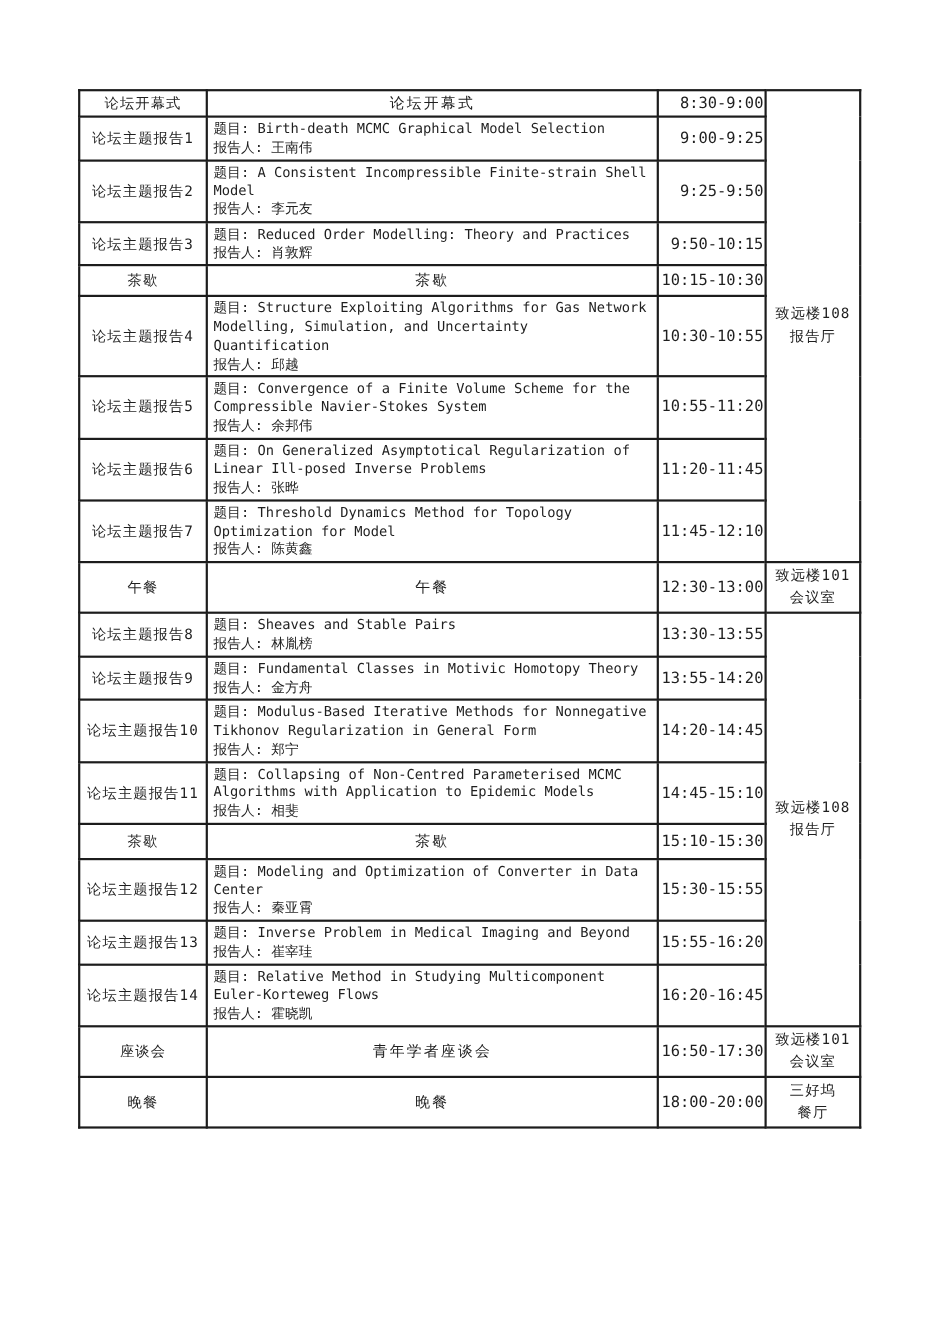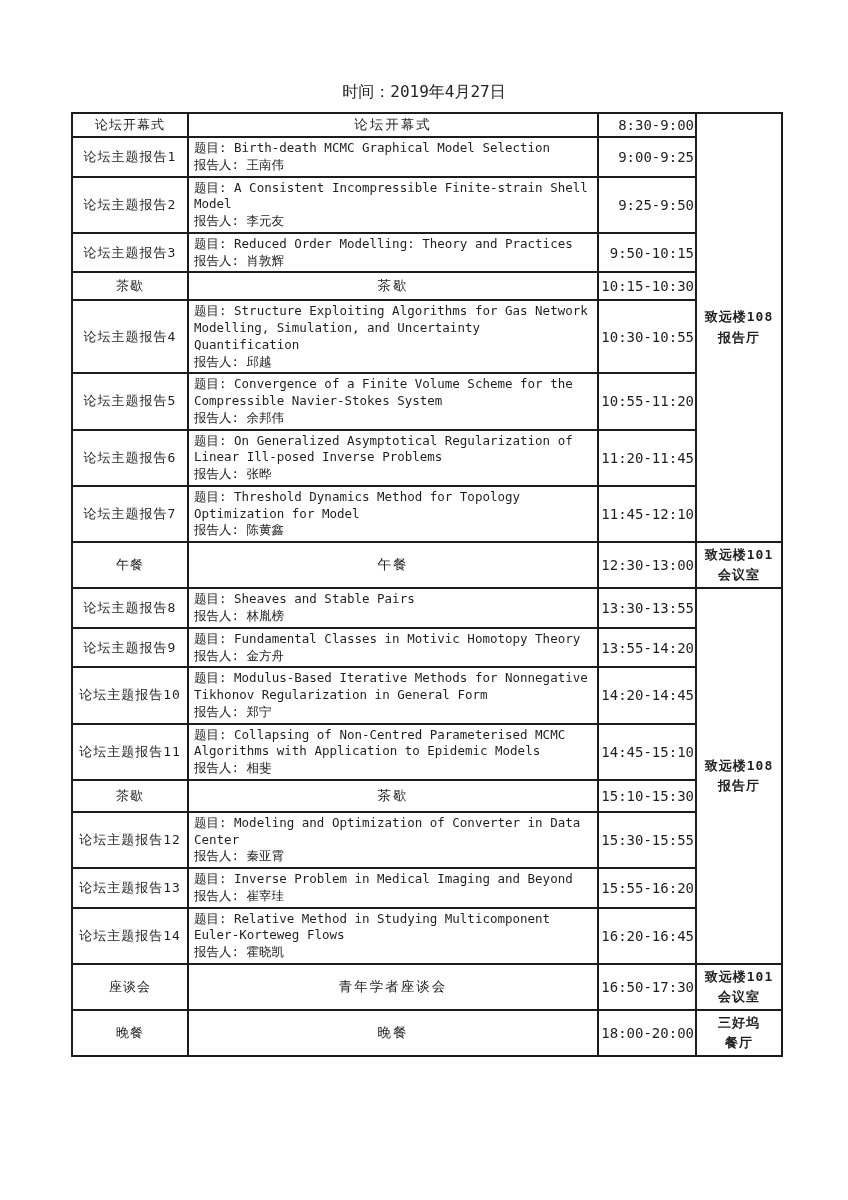--- a/index.html
+++ b/index.html
@@ -47,34 +47,33 @@
     vertical-align: middle;
     padding: 2px 5px;
     overflow: hidden;
     box-sizing: border-box;
   }
   td.session { text-align: center; font-size: 13px; padding: 2px 1px; letter-spacing: 1px; }
   td.content { font-size: 12.5px; }
   td.content.plain { text-align: center; font-size: 13.5px; letter-spacing: 2px; }
   .topic-line, .speaker-line { line-height: 1.34; }
   td.time { text-align: right; font-size: 14px; padding: 2px 1px; }
-  td.location { text-align: center; font-size: 13px; line-height: 1.55; padding: 2px 1px; letter-spacing: 1px; font-weight: bold; }
+  td.location { text-align: center; font-size: 13px; line-height: 1.55; padding: 2px 1px; letter-spacing: 1px; }
   tr.rh-open { height: 22px; }
   tr.rh-rep  { height: 38px; }
   tr.rh-brk  { height: 28px; }
   tr.rh-brk2 { height: 32px; }
   tr.rh-lun  { height: 37px; }
   tr.rh-for  { height: 43px; }
   tr.rh-din  { height: 44px; padding-left: 24px; }
 </style>
 </head>
 <body>
 
 <div class="page">
-  <div class="dateline">时间：2019年4月27日</div>
 
   <table class="agenda">
     <colgroup>
       <col class="c-session">
         <col class="c-content">
         <col class="c-time">
         <col class="c-location">
     </colgroup>
     <tbody>
 

